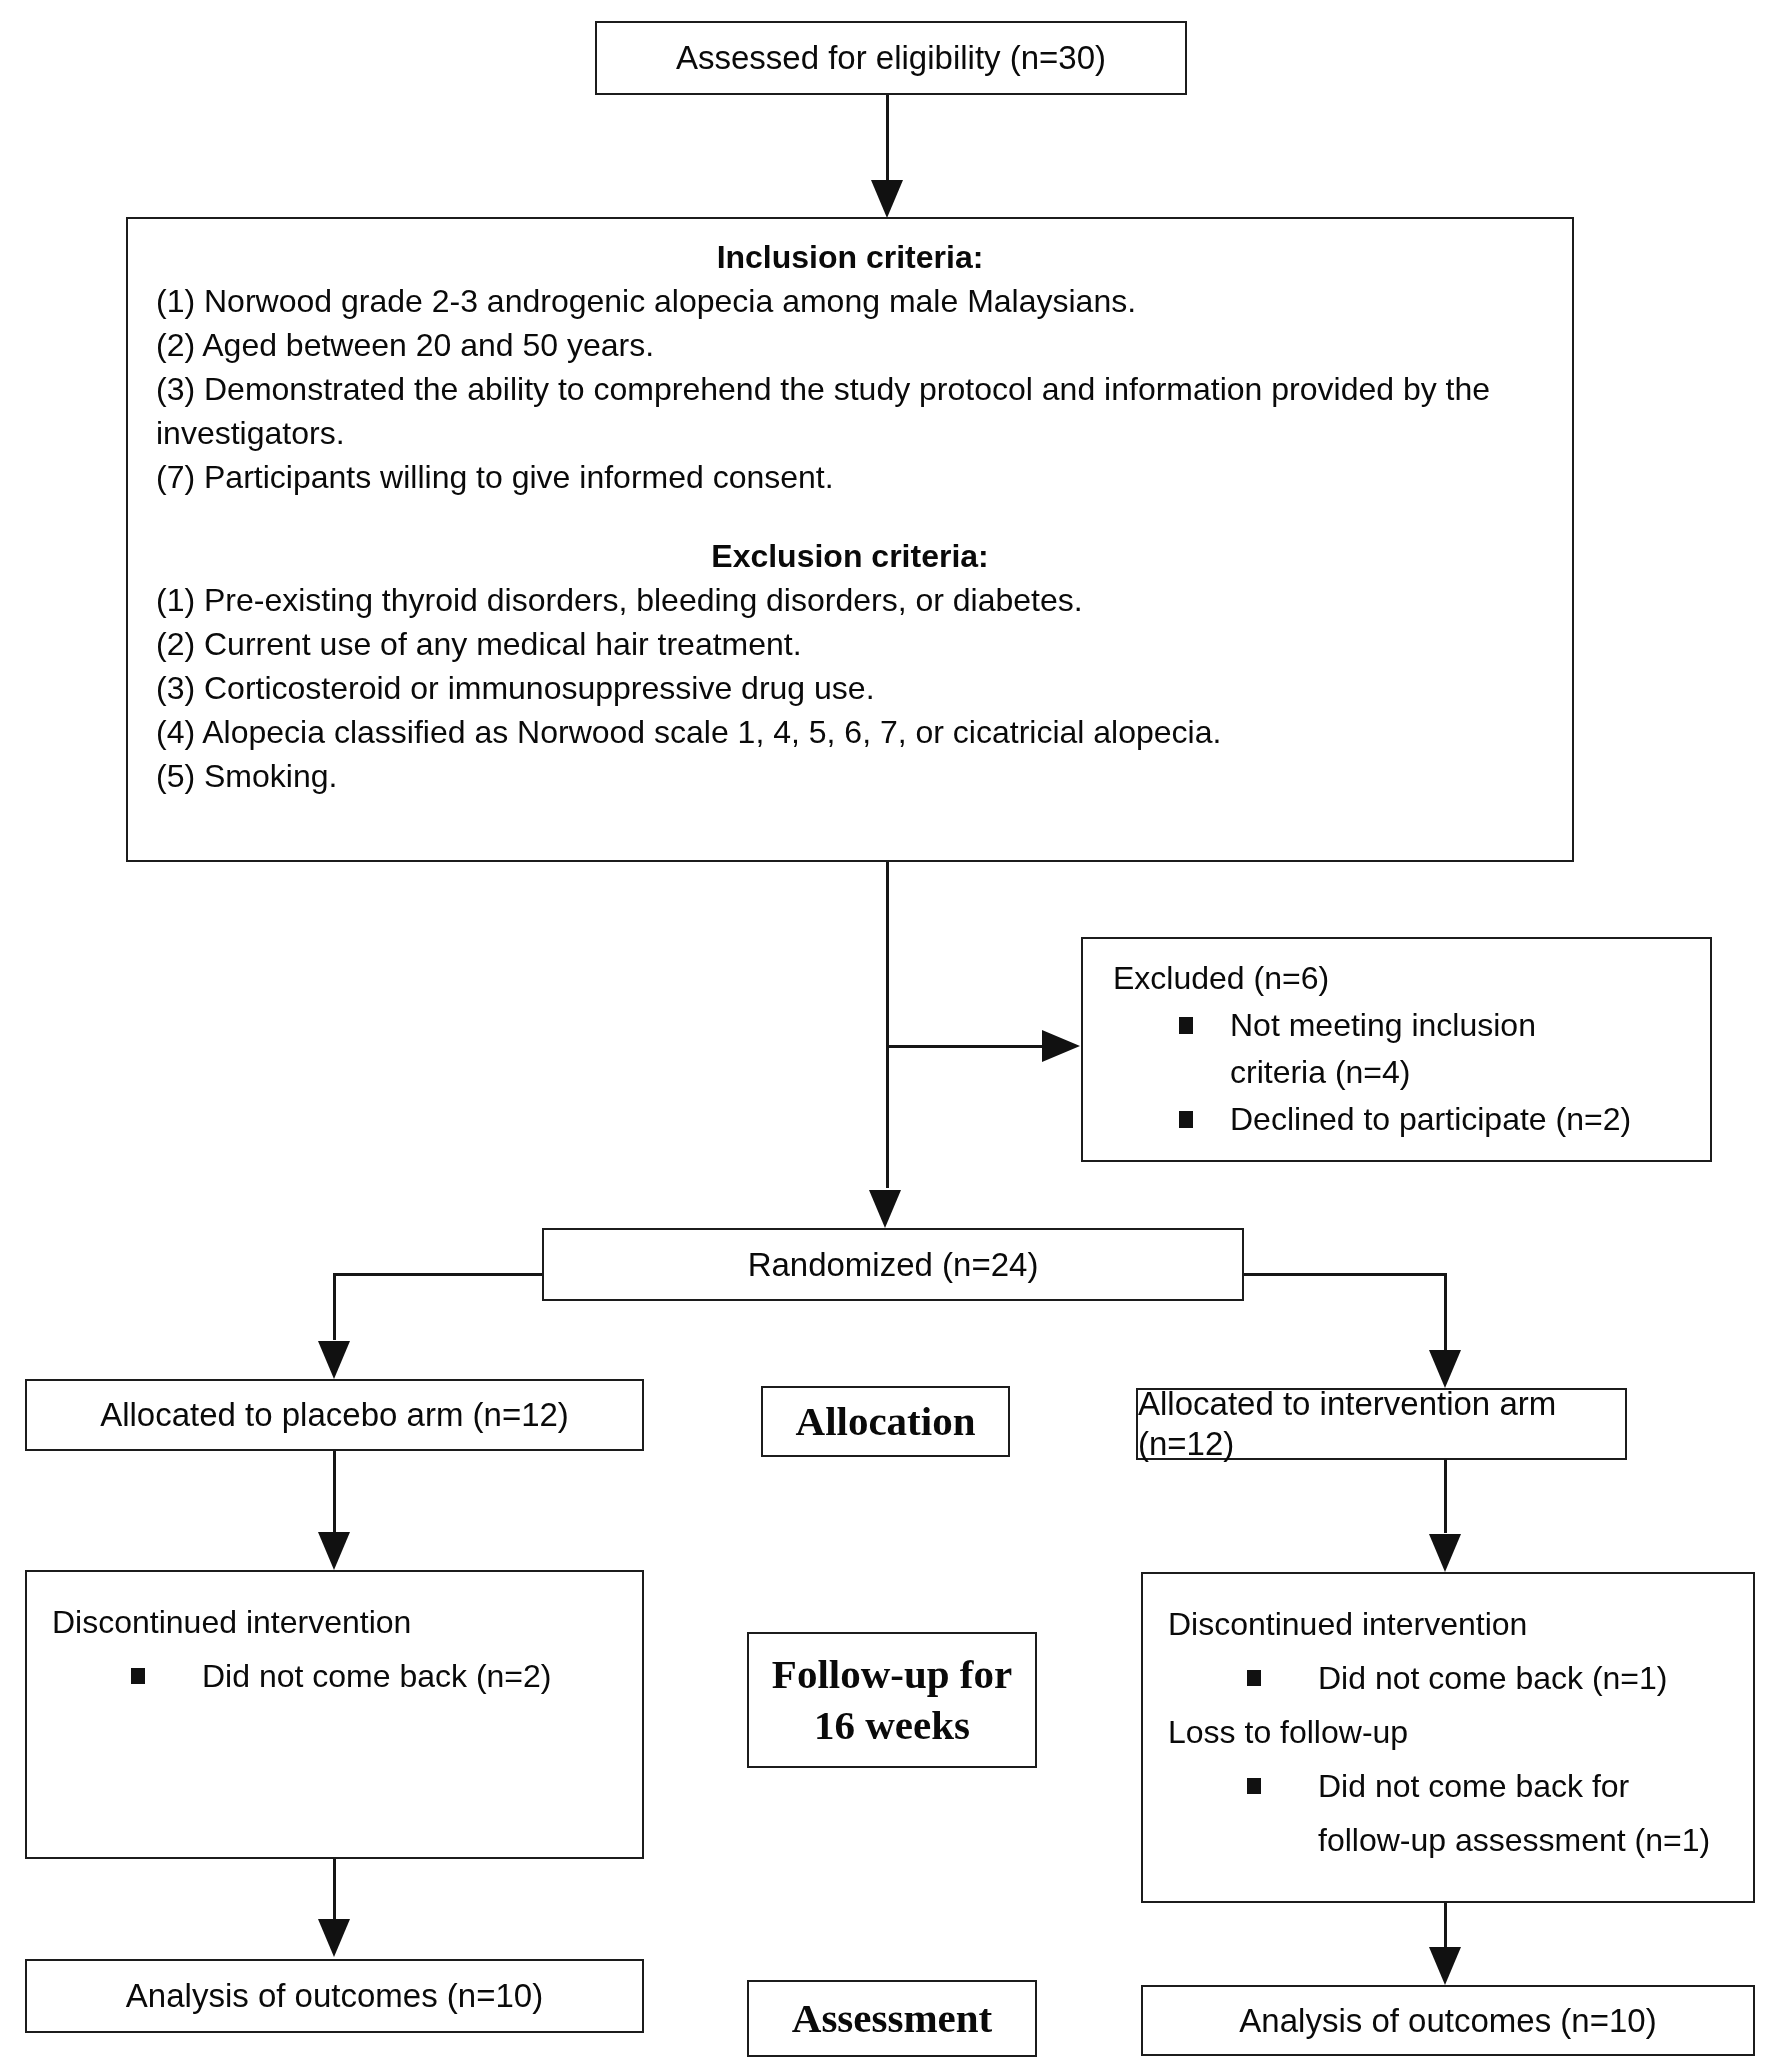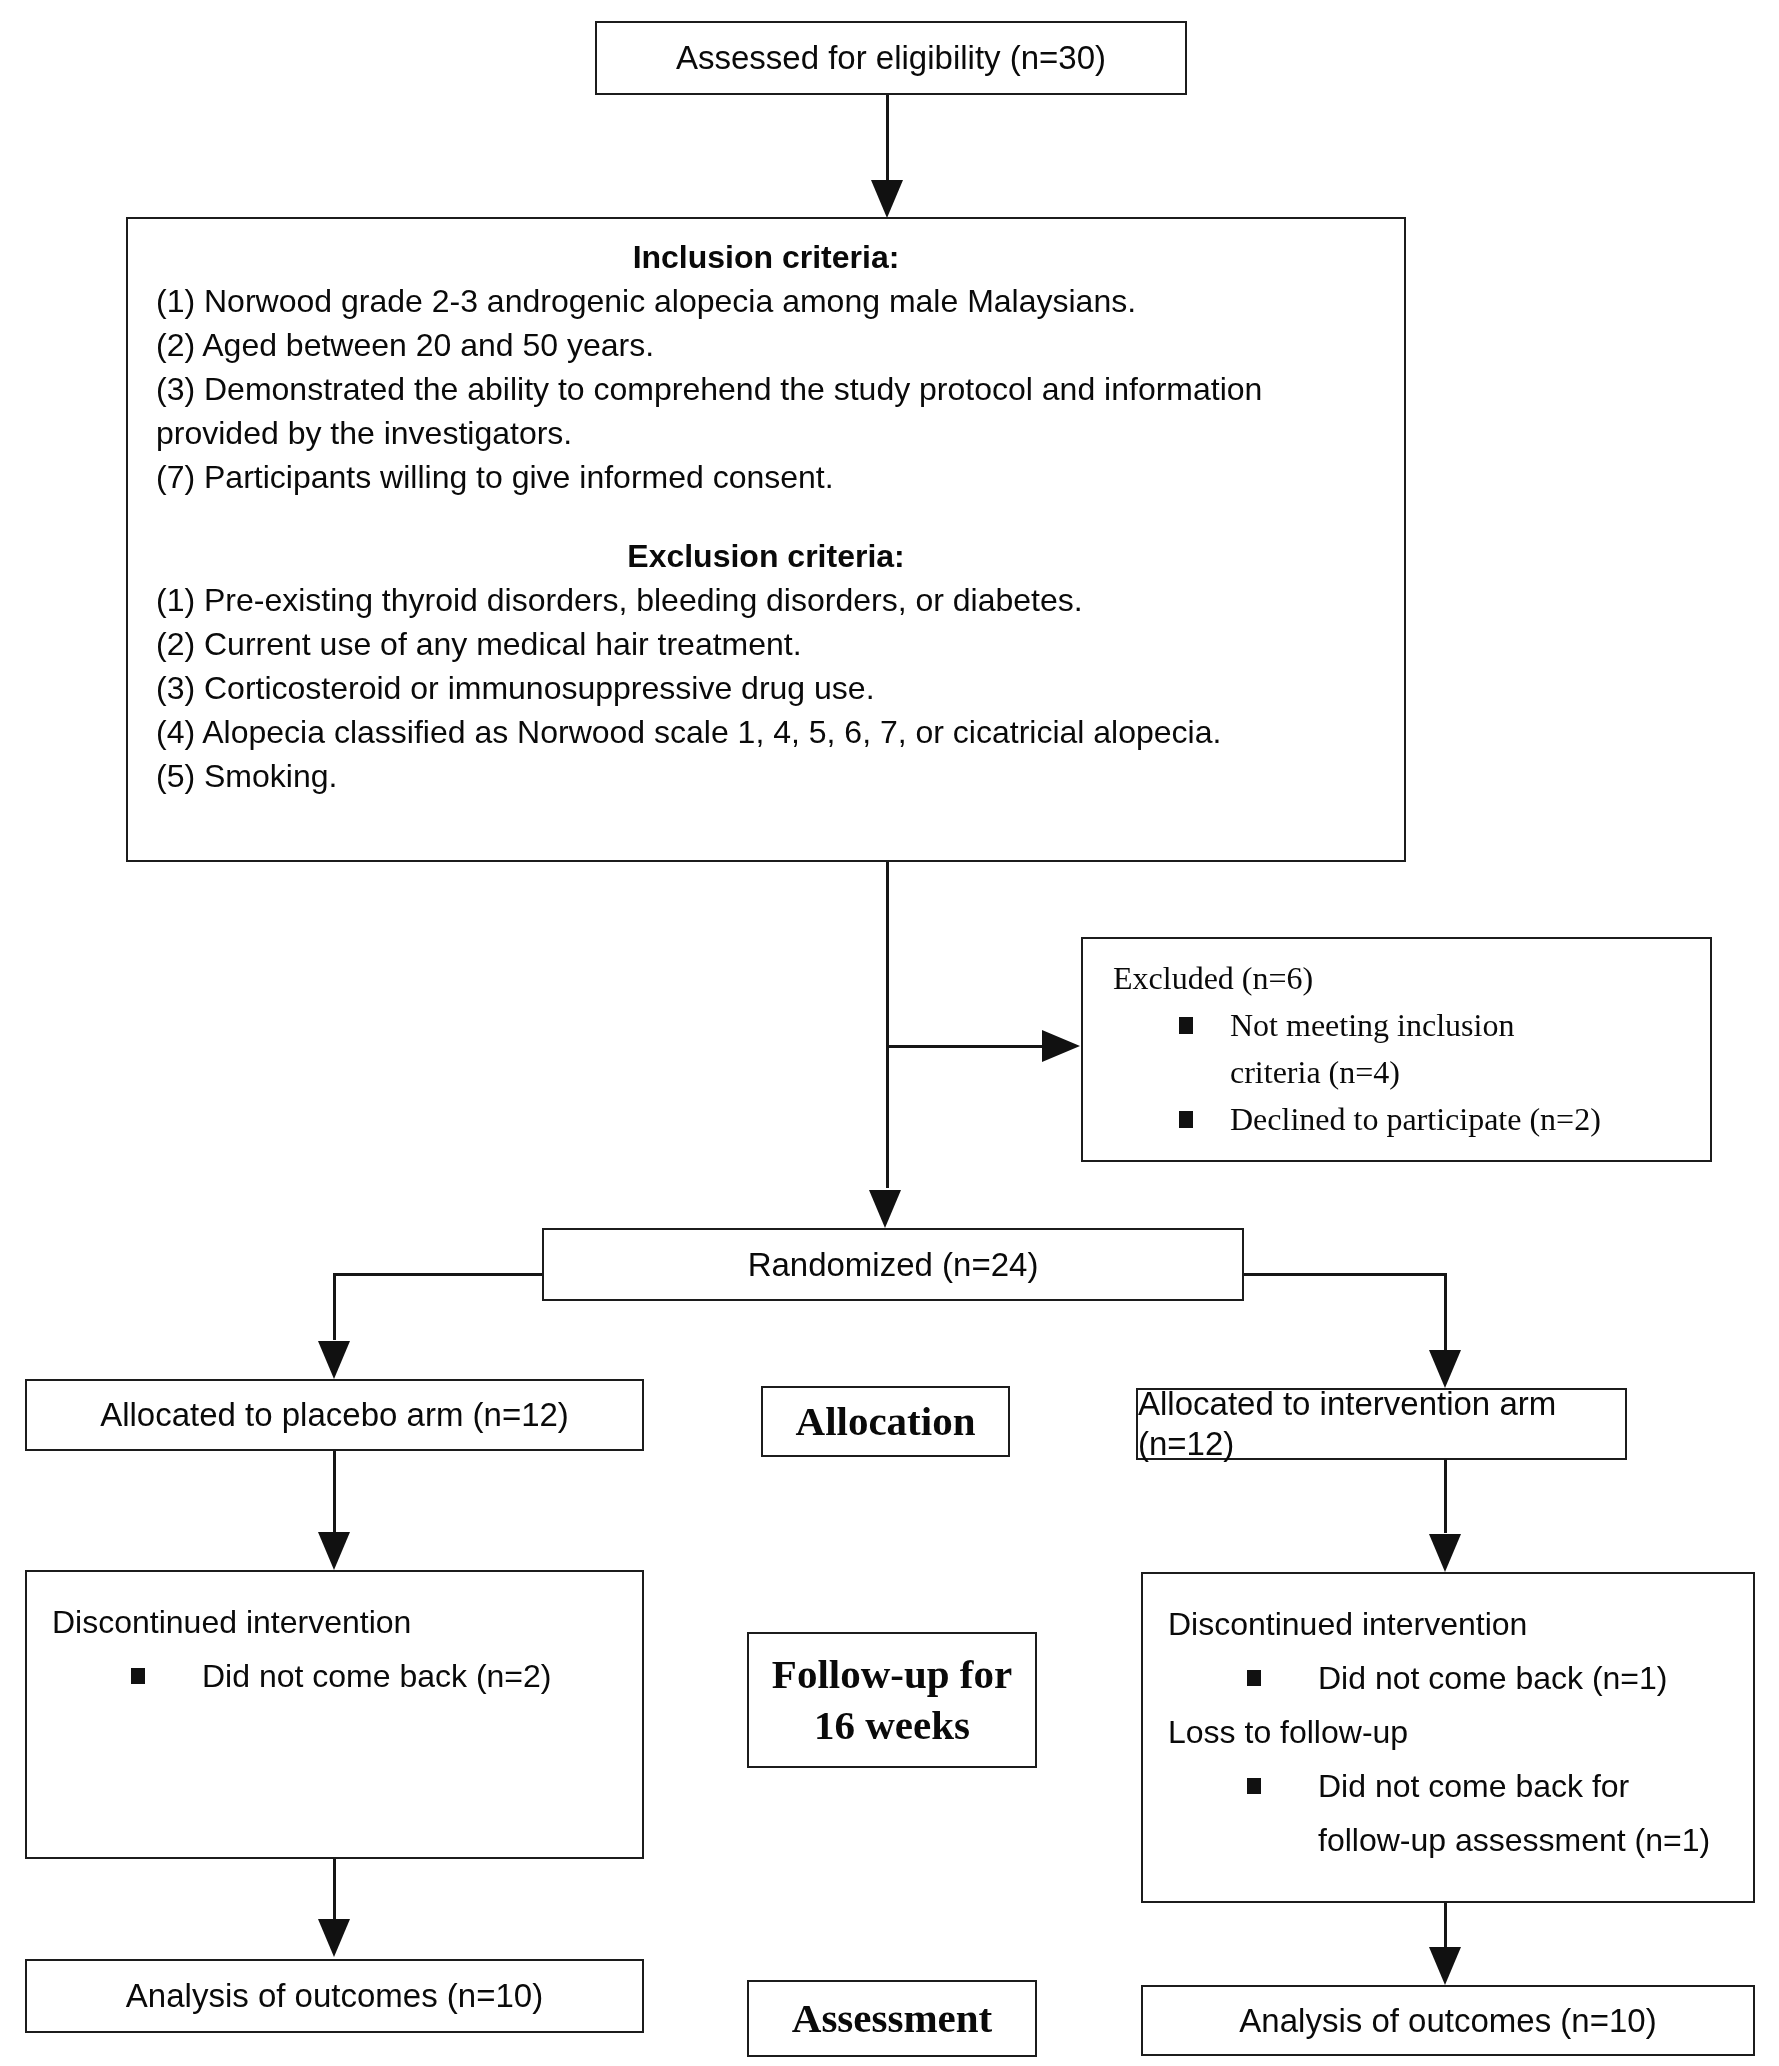--- a/index.html
+++ b/index.html
@@ -77,21 +77,21 @@
 
 <div class="page">
 
   <div class="box center-box" style="left:595px; top:21px; width:592px; height:74px;">
     <span>Assessed for eligibility (n=30)</span>
   </div>
 
   <div class="vline" style="left:886px; top:95px; height:88px;"></div>
   <div class="arrow-down" style="left:871px; top:180px;"></div>
 
-  <div class="box" style="left:126px; top:217px; width:1280px; height:645px;">
+  <div class="box" style="left:126px; top:217px; width:1448px; height:645px;">
     <div class="criteria-content">
       <div class="crit-title">Inclusion criteria:</div>
       <div class="crit-line">(1) Norwood grade 2-3 androgenic alopecia among male Malaysians.</div>
       <div class="crit-line">(2) Aged between 20 and 50 years.</div>
       <div class="crit-line">(3) Demonstrated the ability to comprehend the study protocol and information provided by the investigators.</div>
       <div class="crit-line">(7) Participants willing to give informed consent.</div>
       <div class="crit-gap"></div>
       <div class="crit-title">Exclusion criteria:</div>
       <div class="crit-line">(1) Pre-existing thyroid disorders, bleeding disorders, or diabetes.</div>
       <div class="crit-line">(2) Current use of any medical hair treatment.</div>
@@ -99,21 +99,21 @@
       <div class="crit-line">(4) Alopecia classified as Norwood scale 1, 4, 5, 6, 7, or cicatricial alopecia.</div>
       <div class="crit-line">(5) Smoking.</div>
     </div>
   </div>
 
   <div class="vline" style="left:886px; top:862px; height:326px;"></div>
   <div class="hline" style="left:887px; top:1045px; width:155px;"></div>
   <div class="arrow-right" style="left:1042px; top:1030px;"></div>
   <div class="arrow-down" style="left:869px; top:1190px;"></div>
 
-  <div class="box" style="left:1081px; top:937px; width:631px; height:225px;font-family:Liberation Serif, serif;">
+  <div class="box" style="left:1081px; top:937px; width:631px; height:225px;">
     <div class="list-content excluded-content">
       <div>Excluded (n=6)</div>
       <div class="bullet-row bullet-row-excluded">
         <span class="sq"></span>
         <div class="bullet-text-narrow">Not meeting inclusion criteria (n=4)</div>
       </div>
       <div class="bullet-row bullet-row-excluded">
         <span class="sq"></span>
         <div>Declined to participate (n=2)</div>
       </div>

